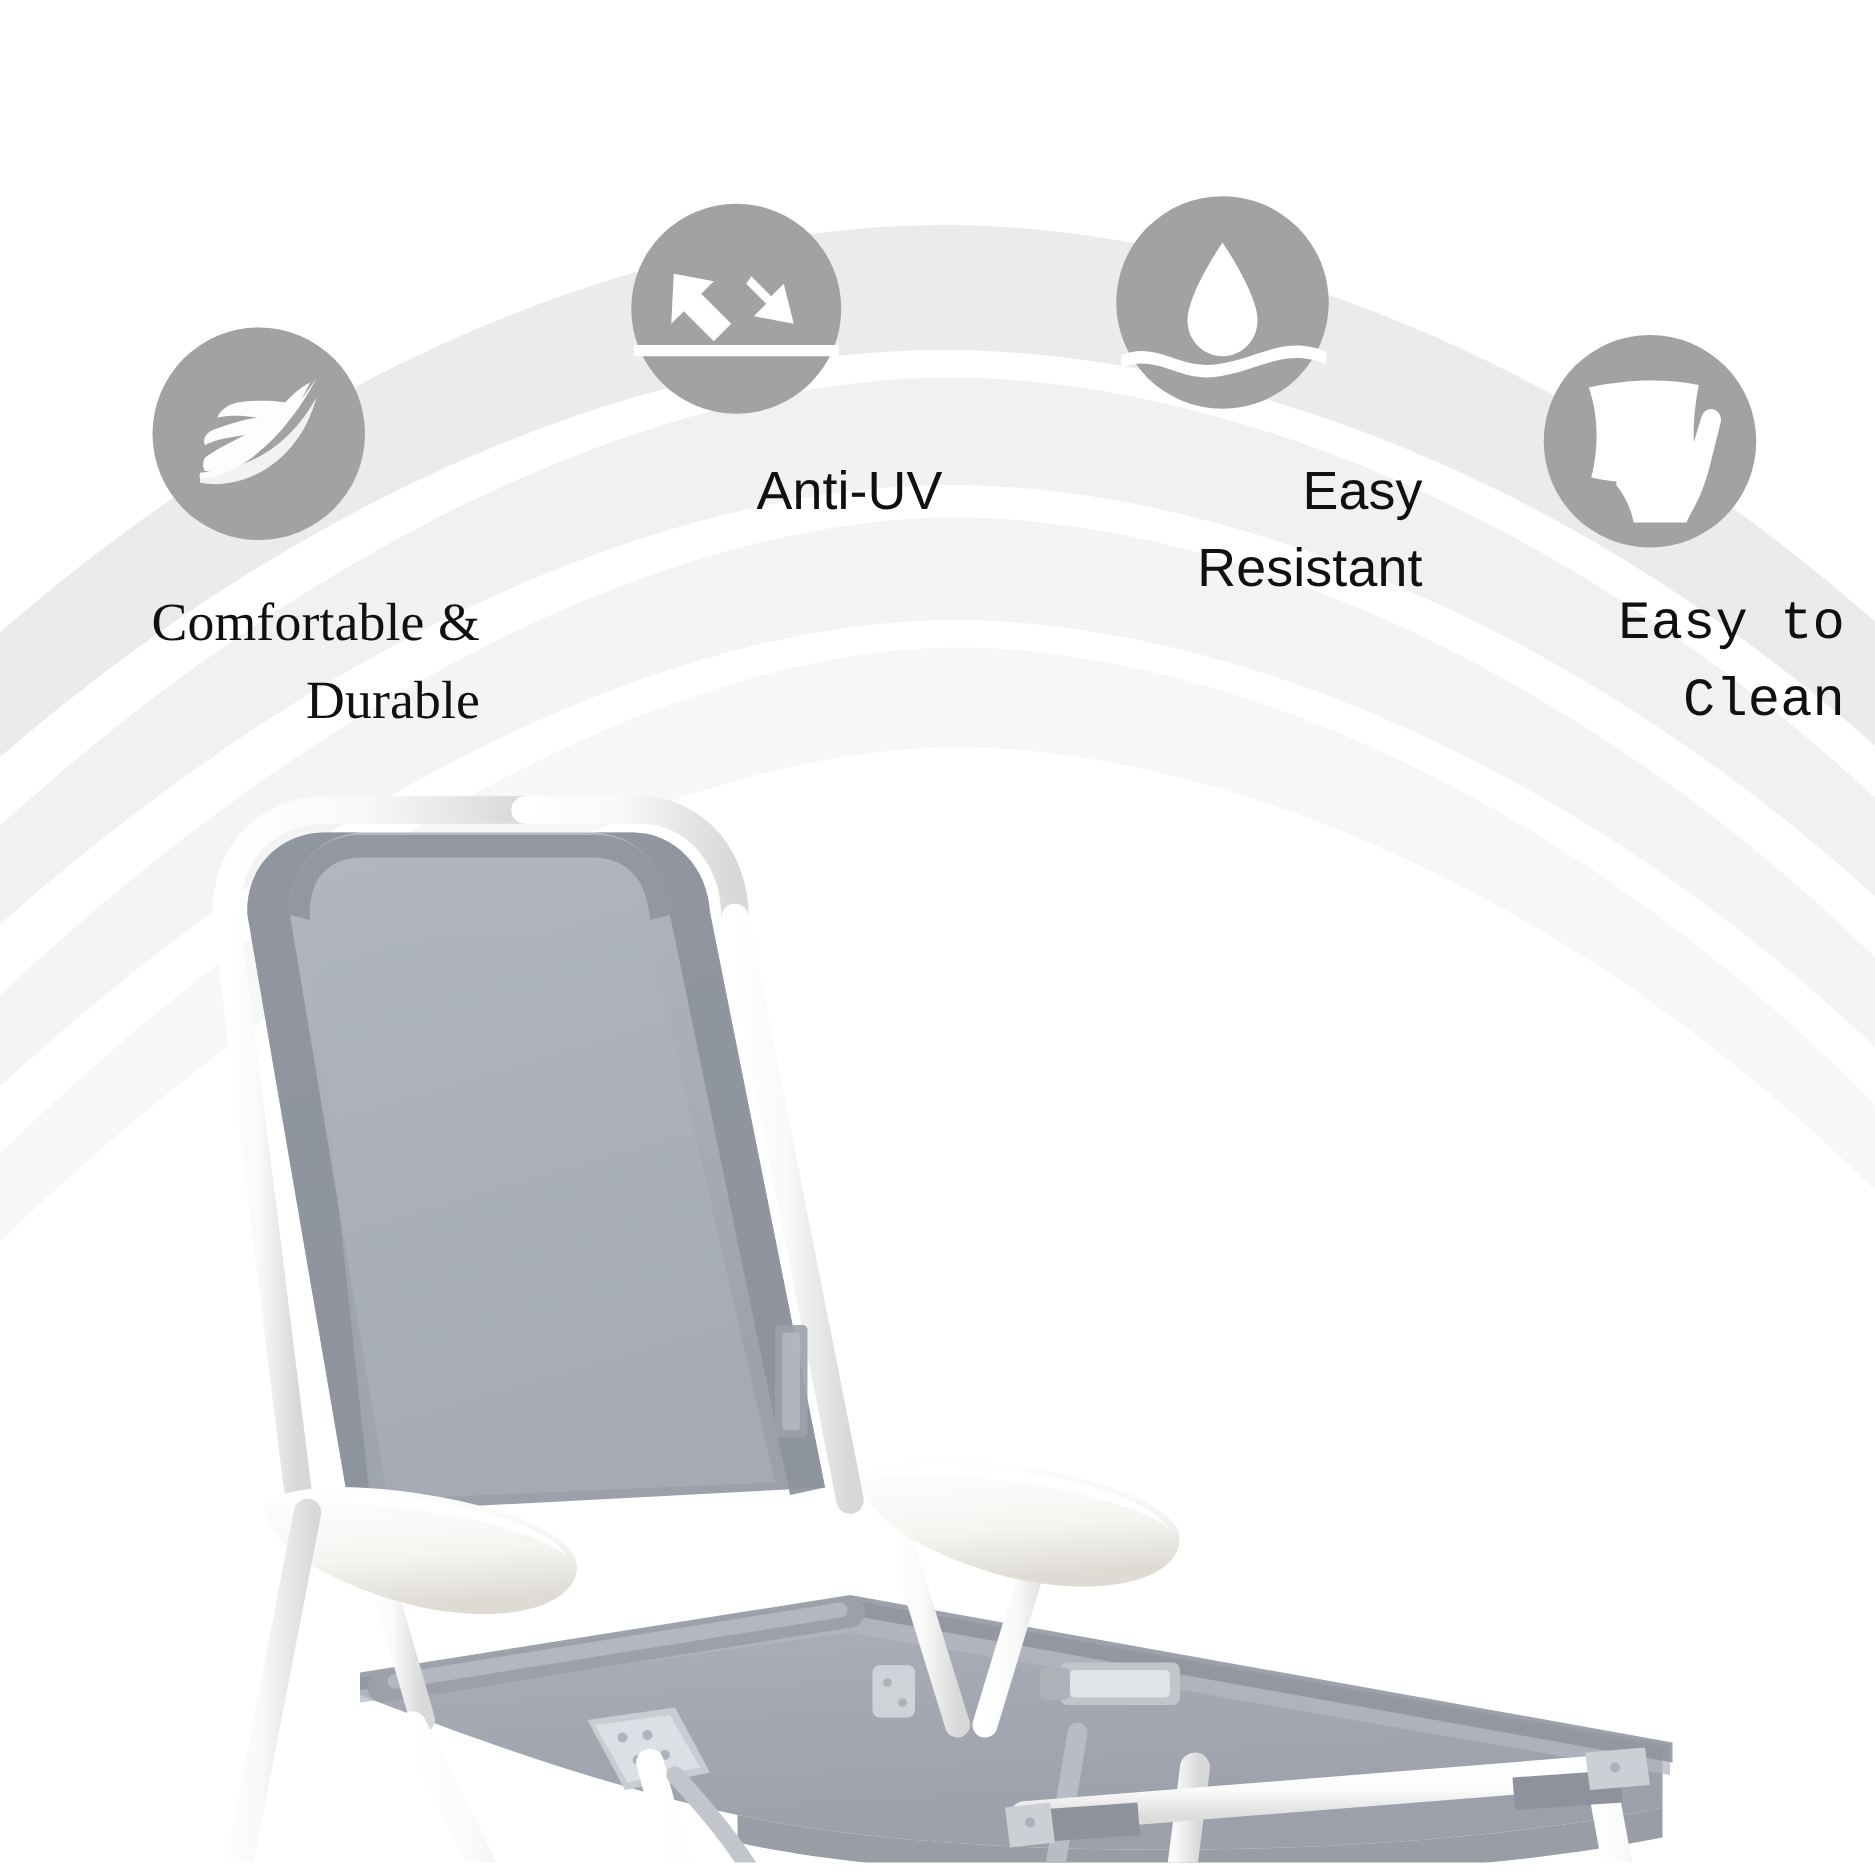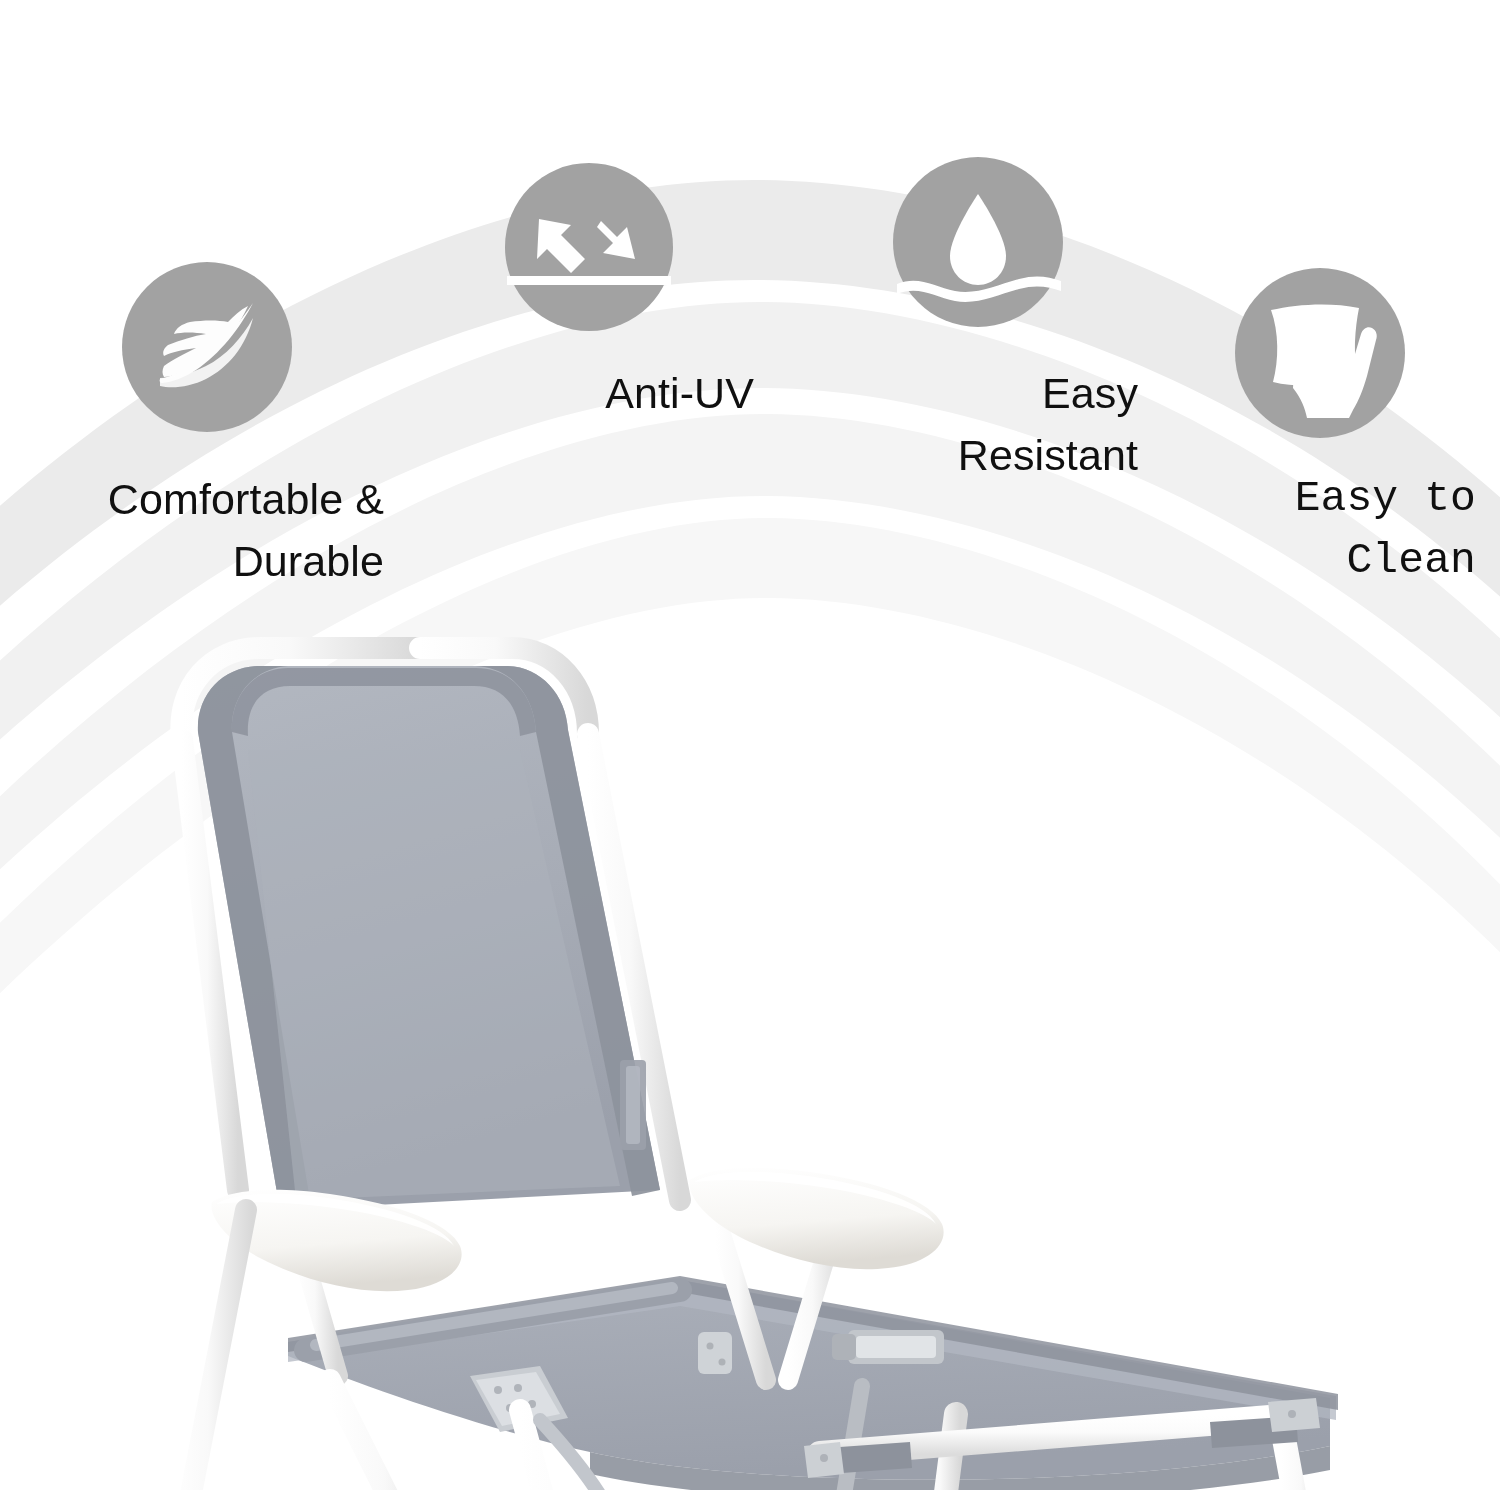--- a/index.html
+++ b/index.html
@@ -97,21 +97,21 @@
                    C 54 66 60 62 68 60 C 82 58 96 58 106 60
                    C 112 54 118 48 126 44 Z"></path>
           <path d="M131 41 C 118 66 98 92 74 108 C 62 116 50 120 40 121
                    C 38 121 37 119 38 117 C 50 114 64 108 78 98
                    C 100 82 118 60 131 41 Z"></path>
           <path d="M38 116 C 52 116 68 112 84 104 C 104 94 120 76 131 56
                    C 124 84 106 106 84 117 C 68 125 50 127 38 124 Z" opacity="0.88"></path>
         </g>
       </svg>
     </span>
-    <div class="feature-label" style="left:34px; top:468px; width:350px;">Comfortable &amp;
+    <div class="feature-label" style="left:34px; top:468px; width:350px;font-family:Liberation Serif, serif;">Comfortable &amp;
 Durable</div>
   </div>
 
   <div class="feature" style="left:0px; top:0px;">
     <span class="badge-circle" style="left:505px; top:163px; width:168px; height:168px;">
       <svg viewBox="0 0 168 168" aria-hidden="true">
         <g fill="#ffffff">
 
           <path d="M34 56 L 66 62 L 56 72 L 80 96 L 66 110 L 42 86 L 32 96 Z"></path>
 

